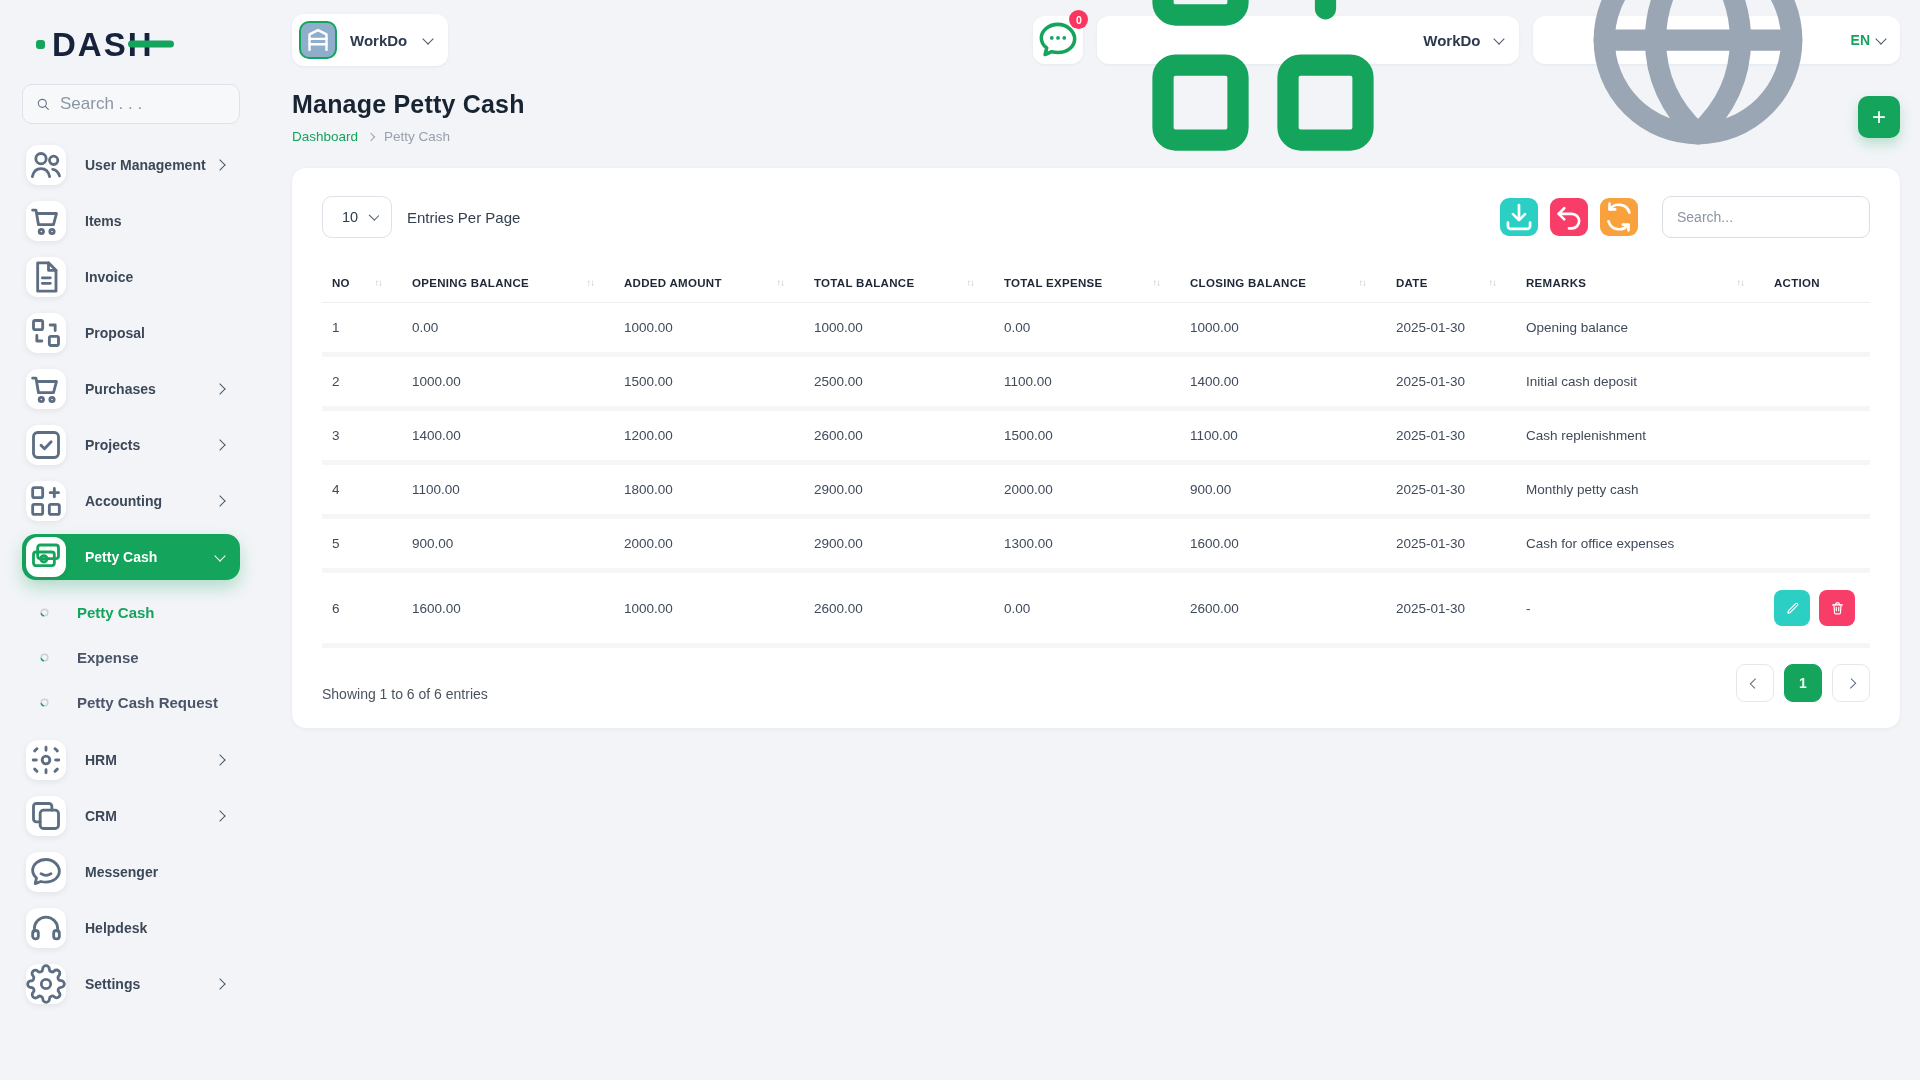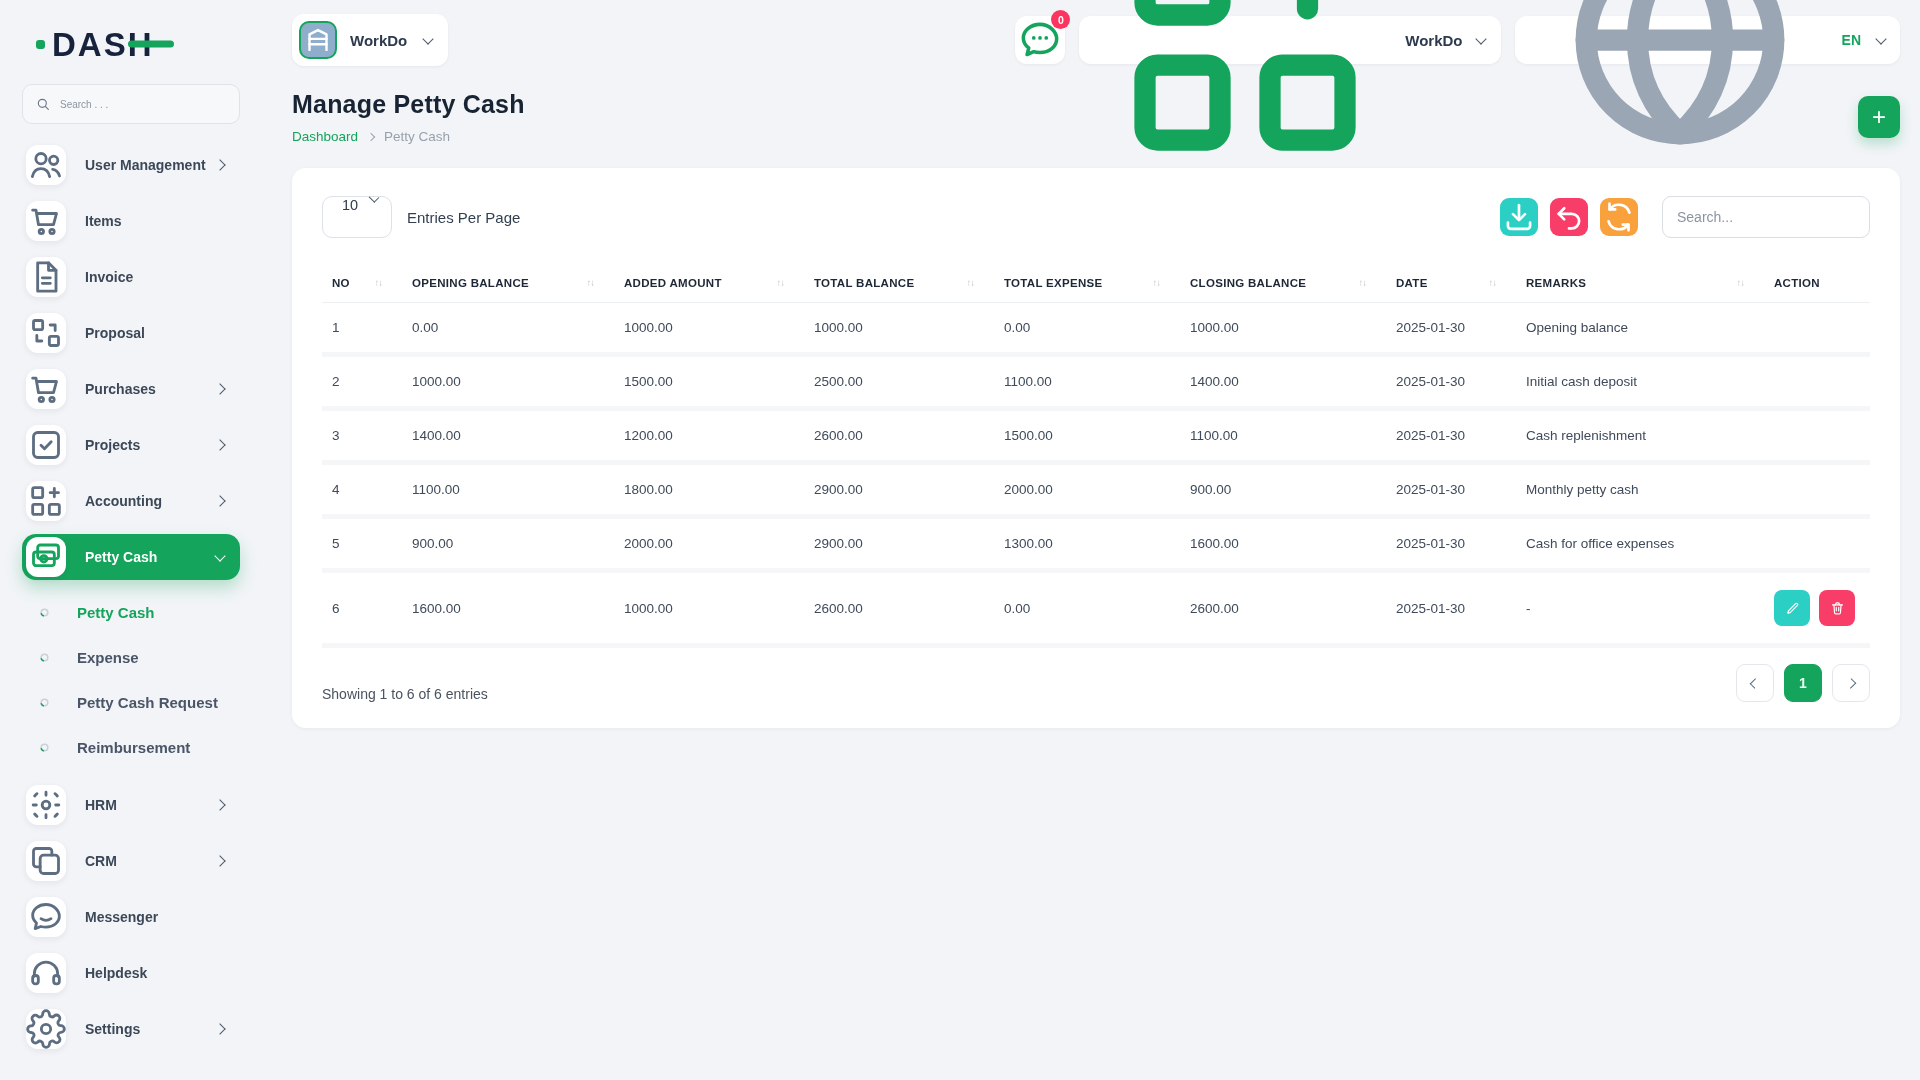--- a/index.html
+++ b/index.html
@@ -16,21 +16,21 @@
   .sidebar { width:262px; flex:0 0 262px; padding:16px 22px 0 22px; overflow:hidden; }
   .logo { display:flex; align-items:center; height:52px; margin:2px 0 14px 14px; cursor:pointer; }
   .logo-dot { width:9px; height:9px; border-radius:3px; background:#14A45C; margin-right:7px; }
   .logo-text { position:relative; font-size:33px; font-weight:bold; letter-spacing:2px; color:#17233C; line-height:1; }
   .logo-text::after { content:""; position:absolute; right:-20px; top:50%; transform:translateY(-50%);
     width:46px; height:7px; border-radius:4px; background:#14A45C; }
   .side-search { display:flex; align-items:center; height:40px; background:#f7f8fa; border:1px solid #dfe3e9;
     border-radius:10px; padding:0 12px; }
   .side-search svg { width:16px; height:16px; color:#6a7789; flex:0 0 16px; }
   .side-search input { border:0; outline:0; background:transparent; margin-left:9px; width:100%;
-    font-family:"Liberation Sans",sans-serif; font-size:10px; color:#3d4a5c; }
+    font-family:"Liberation Sans",sans-serif; font-size:17px; color:#3d4a5c; }
   .side-search input::placeholder { color:#8b96a4; }
   nav { margin-top:18px; }
   .nav-item { display:flex; align-items:center; height:46px; margin:10px 0; padding:0 10px 0 4px;
     border-radius:14px; cursor:pointer; }
   .icon-card { width:40px; height:40px; border-radius:12px; background:#fff; flex:0 0 40px;
     box-shadow:0 2px 6px rgba(30,41,59,.07); display:flex; align-items:center; justify-content:center; }
   .icon-card svg { width:20px; height:20px; color:#5E6E82; }
   .nav-label { font-size:14px; font-weight:600; color:#3c4858; margin-left:19px; white-space:nowrap; }
   .chev { width:8px; height:8px; border-right:1.8px solid #4b5a6b; border-bottom:1.8px solid #4b5a6b; flex:0 0 8px; }
   .chev.r { transform:rotate(-45deg); }
@@ -58,21 +58,21 @@
   .ws-logo svg { width:20px; height:20px; color:#fff; }
   .ws-label { font-size:15px; font-weight:600; color:#2d3a4d; }
   .top-right { display:flex; align-items:center; gap:14px; }
   .msg-btn { width:50px; height:48px; justify-content:center; position:relative; }
   .msg-btn svg { width:24px; height:24px; color:#14A45C; }
   .badge { position:absolute; top:-6px; right:-5px; min-width:19px; height:19px; border-radius:10px;
     background:#FB3560; color:#fff; font-size:10.5px; font-weight:bold; display:flex; align-items:center;
     justify-content:center; padding:0 4px; }
   .app-pill { height:48px; padding:0 16px; gap:10px; }
   .app-pill svg { width:20px; height:20px; color:#14A45C; }
-  .lang-pill { height:48px; padding:0 15px; gap:12px;text-align:right; }
+  .lang-pill { height:48px; padding:0 15px; gap:3px;text-align:right; }
   .lang-pill svg { width:23px; height:23px; color:#9AA6B4; }
   .lang-label { font-size:14px; font-weight:bold; color:#14A45C; }
   .pill .chev { margin-left:4px; }
 
   .page-head { margin-top:22px; display:flex; align-items:center; justify-content:space-between; }
   .page-title { font-size:25px; font-weight:bold; color:#182433; letter-spacing:.2px; }
   .breadcrumb { margin-top:10px; display:flex; align-items:center; gap:10px; font-size:13.5px; }
   .crumb-link { color:#14A45C; cursor:pointer; }
   .crumb-sep { width:6px; height:6px; border-right:1.6px solid #9aa4b0; border-bottom:1.6px solid #9aa4b0;
     transform:rotate(-45deg); }
@@ -80,21 +80,21 @@
   .add-btn { width:42px; height:42px; border-radius:10px; background:#14A45C; border:0; color:#fff;
     font-size:24px; line-height:1; display:flex; align-items:center; justify-content:center; cursor:pointer;
     box-shadow:0 6px 12px rgba(20,164,92,.25); font-family:"Liberation Sans",sans-serif; }
 
   
   .card { margin-top:24px; background:#fff; border-radius:14px; padding:28px 30px 26px 30px;
     box-shadow:0 1px 4px rgba(23,35,60,.05); }
   .toolbar { display:flex; align-items:center; justify-content:space-between; margin-bottom:26px; }
   .toolbar-left { display:flex; align-items:center; gap:15px; }
   .entries-select { width:70px; height:42px; border:1px solid #dde2e8; border-radius:10px; background:#fff;
-    display:flex; justify-content:center; gap:12px; font-size:14.5px; color:#2f3b4e;
+    display:flex; align-items:center; justify-content:center; gap:12px; font-size:14.5px; color:#2f3b4e;
     cursor:pointer;padding-left:6px; }
   .entries-select .chev { width:7px; height:7px; }
   .entries-label { font-size:15px; font-weight:400; color:#333f4f; }
   .toolbar-right { display:flex; align-items:center; gap:12px; }
   .tool-btn { width:38px; height:38px; border:0; border-radius:9px; display:flex; align-items:center;
     justify-content:center; cursor:pointer; color:#fff; }
   .tool-btn svg { width:18px; height:18px; }
   .tool-btn.teal { background:#2CCFC4; }
   .tool-btn.pink { background:#F83D68; }
   .tool-btn.orange { background:#F9A13C; }
@@ -252,29 +252,20 @@
             <span class="sub-label">Expense</span>
           </div>
           <div class="sub-item">
             <span class="bullet">
               <svg viewBox="0 0 24 24">
                 <circle cx="12" cy="12" r="7.2" stroke="#c9d1db" stroke-width="3.4" fill="none"></circle>
                 <path d="M5 14.8a7.2 7.2 0 0 0 4.4 4.2" stroke="#14A45C" stroke-width="3.4" fill="none" stroke-linecap="round"></path>
               </svg>
             </span>
             <span class="sub-label">Petty Cash Request</span>
-          </div>
-          <div class="sub-item">
-            <span class="bullet">
-              <svg viewBox="0 0 24 24">
-                <circle cx="12" cy="12" r="7.2" stroke="#c9d1db" stroke-width="3.4" fill="none"></circle>
-                <path d="M5 14.8a7.2 7.2 0 0 0 4.4 4.2" stroke="#14A45C" stroke-width="3.4" fill="none" stroke-linecap="round"></path>
-              </svg>
-            </span>
-            <span class="sub-label">Reimbursement</span>
           </div>
         </div>
         <div class="nav-item">
           <span class="icon-card">
             <svg viewBox="0 0 24 24" fill="none" stroke="currentColor" stroke-width="1.7" stroke-linecap="round" stroke-linejoin="round" style="width:100%;height:100%">
               <circle cx="12" cy="12" r="2.3"></circle>
               <path d="M12 4.3v1.9M12 17.8v1.9M4.3 12h1.9M17.8 12h1.9"></path>
               <path d="M6.6 5.2A8.3 8.3 0 0 0 5.2 6.6M17.4 5.2a8.3 8.3 0 0 1 1.4 1.4M6.6 18.8a8.3 8.3 0 0 1-1.4-1.4M17.4 18.8a8.3 8.3 0 0 0 1.4-1.4"></path>
             </svg>
           </span>

